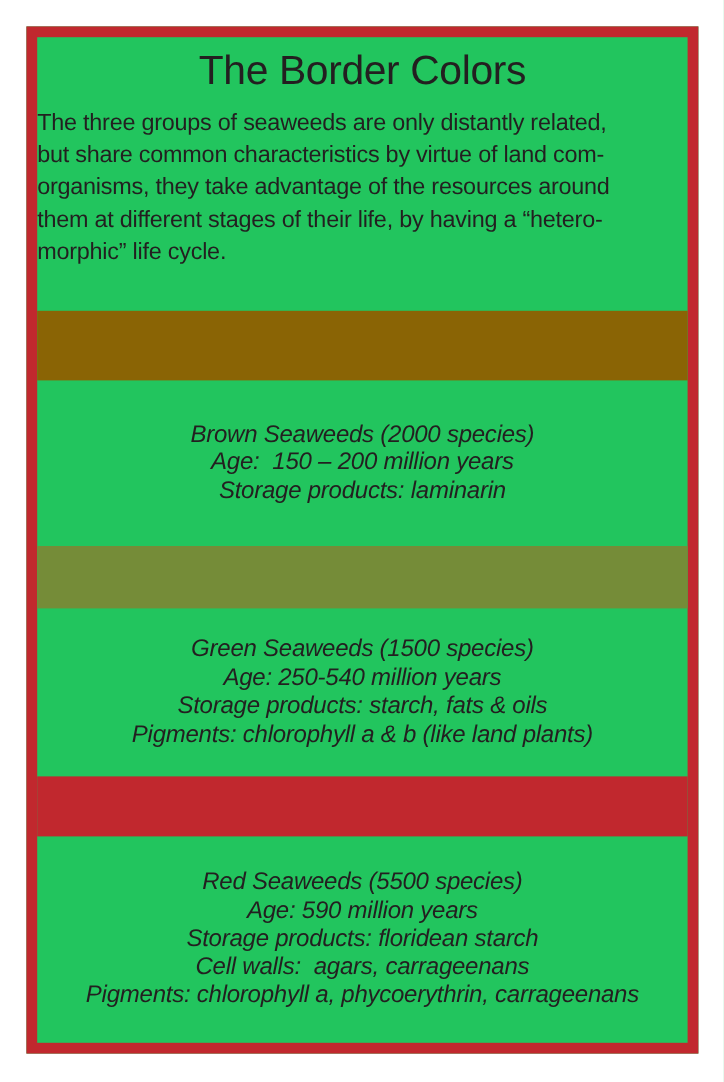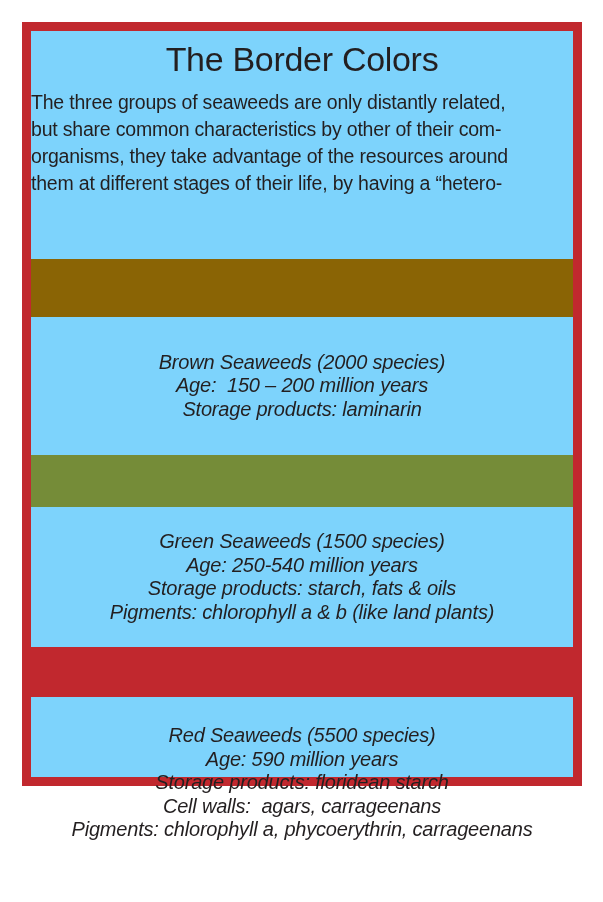--- a/index.html
+++ b/index.html
@@ -10,24 +10,24 @@
     background: #ffffff;
     font-family: "Liberation Sans", sans-serif;
     color: #231f20;
     overflow: hidden;
   }
   .card {
     position: absolute;
     left: 22px;
     top: 22px;
     width: 560px;
-    height: 764px;
+    height: 856px;
     box-sizing: border-box;
     border: 9px solid #c1282e;
-    background: #7dd3fc;
+    background: #22c55e;
   }
   .title {
     position: absolute;
     top: 8px;
     left: 0;
     right: 0;
     margin: 0;
     text-align: center;
     font-size: 34px;
     line-height: 40px;
@@ -73,23 +73,24 @@
 </head>
 <body>
 
 <div class="canvas">
   <div class="card" style="border-color: rgb(193, 40, 46);">
 
     <h1 class="title">The Border Colors</h1>
 
     <div class="intro">
       <div class="line">The three groups of seaweeds are only distantly related,</div>
-      <div class="line">but share common characteristics by other of their com-</div>
+      <div class="line">but share common characteristics by virtue of land com-</div>
       <div class="line">organisms, they take advantage of the resources around</div>
       <div class="line">them at different stages of their life, by having a “hetero-</div>
+      <div class="line">morphic” life cycle.</div>
     </div>
 
     <div class="band band-brown" style="background: rgb(138, 100, 5);"></div>
 
     <div class="sect sect-brown">
       <div class="line">Brown Seaweeds (2000 species)</div>
       <div class="line">Age:  150 – 200 million years</div>
       <div class="line">Storage products: laminarin</div>
     </div>
 

